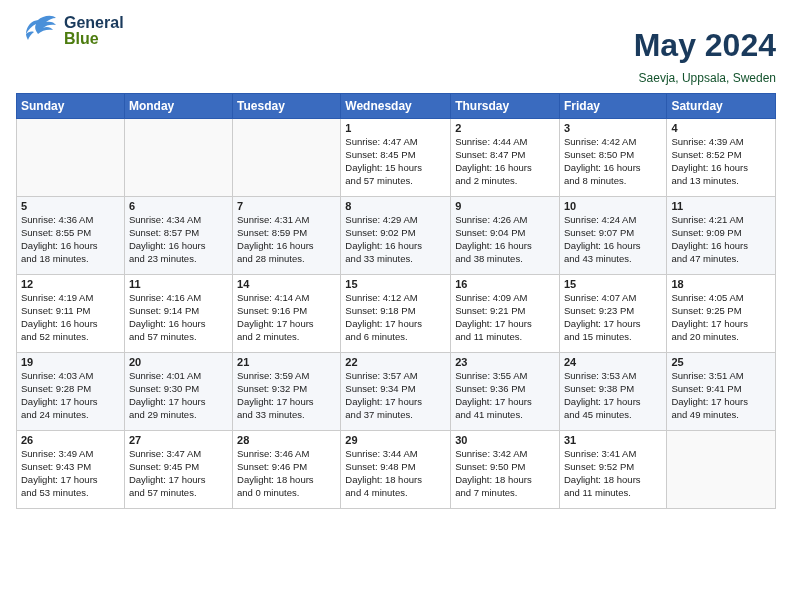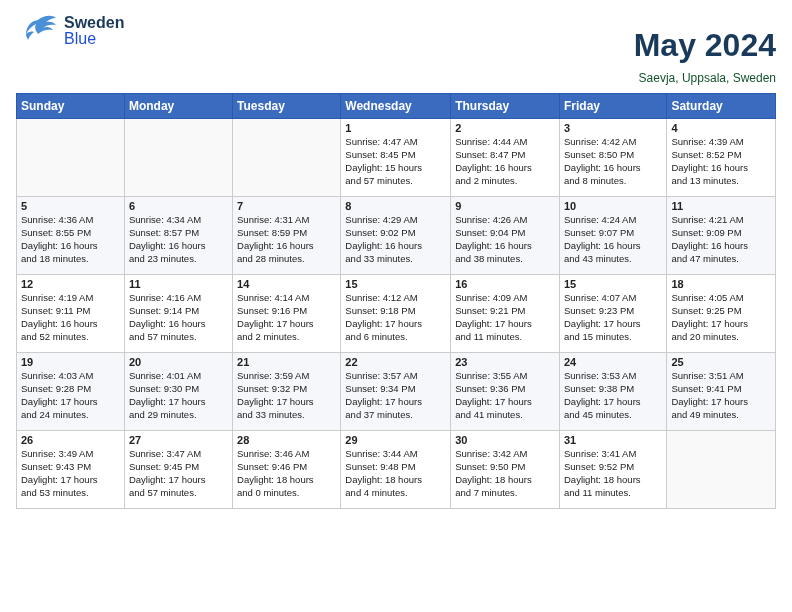--- a/index.html
+++ b/index.html
@@ -92,37 +92,37 @@
       flex-direction: column;
       line-height: 1;
     }
     .logo-general {
       font-size: 16px;
       font-weight: bold;
       color: #1a3a5c;
     }
     .logo-blue {
       font-size: 16px;
-      font-weight: normal;
-      color: #1d4ed8;
+      font-weight: bold;
+      color: #4d7c0f;
     }
   </style>
 </head>
 <body>
 
 <div class="page">
   <div class="header">
     <div class="logo-wrapper">
       <svg class="logo-icon" viewBox="0 0 44 38" xmlns="http://www.w3.org/2000/svg">
 
         <path d="M22 8 C26 4, 36 2, 40 6 C36 6, 33 8, 30 10 C34 9, 38 10, 40 13 C35 12, 30 13, 27 16 C30 14, 35 15, 37 18 C32 17, 26 18, 22 22 C20 19, 18 16, 20 12 C16 14, 12 18, 10 22 C10 17, 13 11, 18 9 Z" fill="#4a90d9"></path>
         <path d="M10 22 C12 20, 15 19, 18 20 C15 22, 13 25, 12 28 C11 26, 10 24, 10 22Z" fill="#4a90d9"></path>
       </svg>
       <div class="logo-name">
-        <span class="logo-general">Sweden</span>
+        <span class="logo-general">General</span>
         <span class="logo-blue">Blue</span>
       </div>
     </div>
     <div class="title-section">
       <div class="month-year">May 2024</div>
       <div class="location">Saevja, Uppsala, Sweden</div>
     </div>
   </div>
 
   <table class="calendar">

